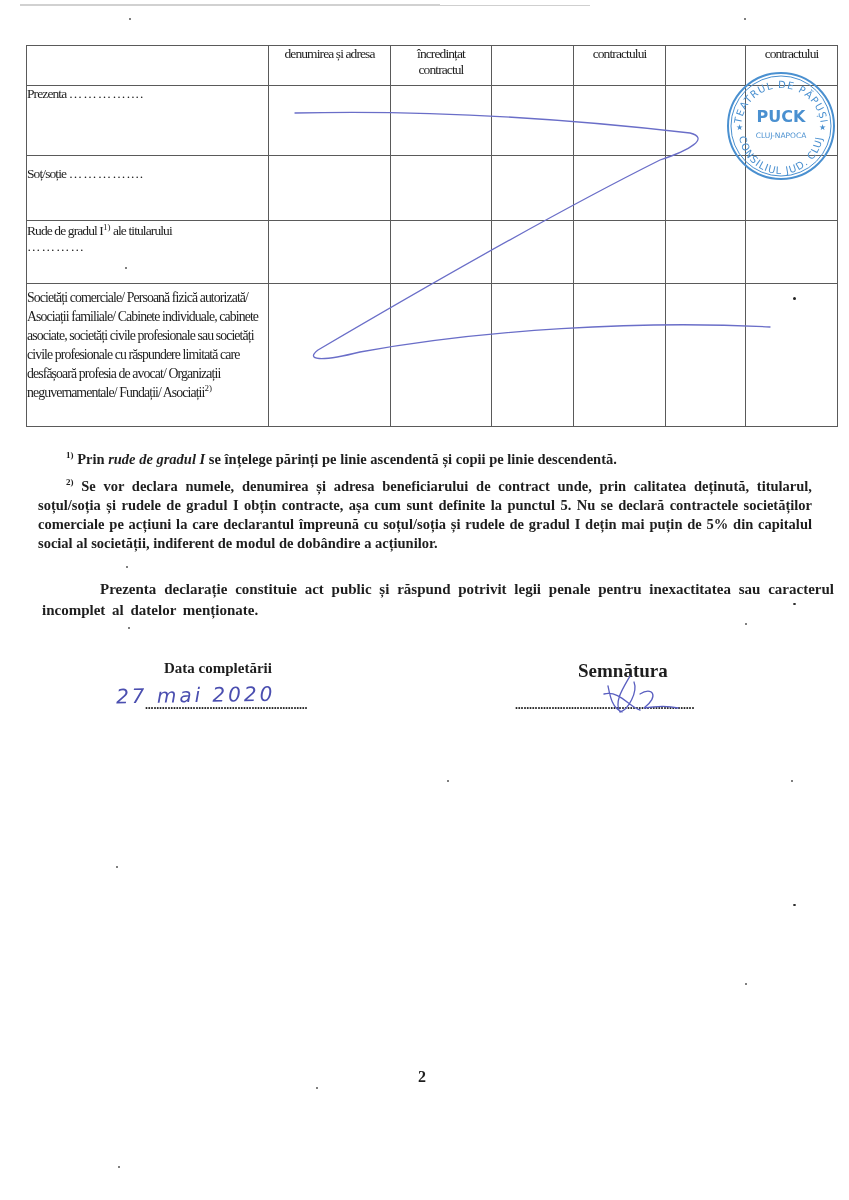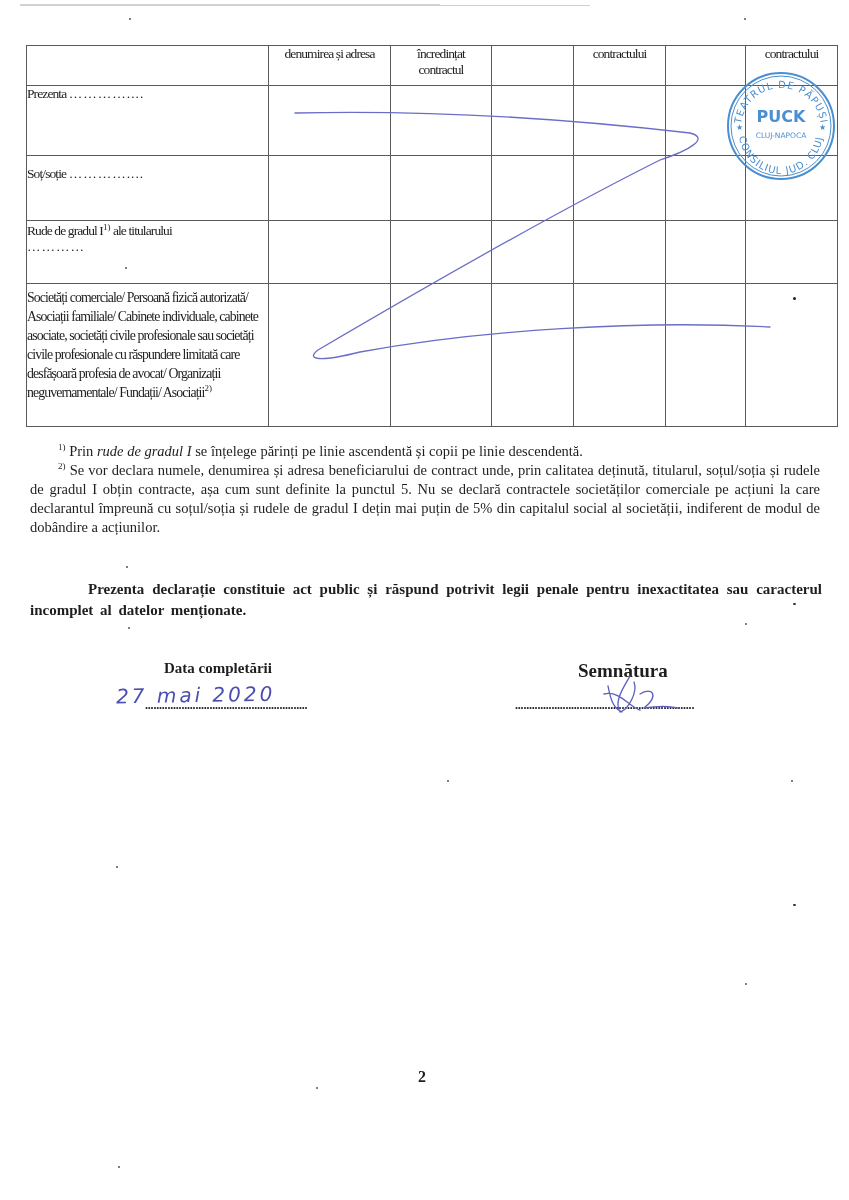--- a/index.html
+++ b/index.html
@@ -9,24 +9,24 @@
   .speck { position:absolute; width:2px; height:2px; background:#555; border-radius:50%; }
 
   table.decl { position:absolute; left:26px; top:45px; border-collapse:collapse; table-layout:fixed; }
   table.decl td { border:1px solid #5a5a5a; vertical-align:top; padding:0; font-family:"Liberation Serif", serif; font-size:13.5px; letter-spacing:-0.9px; line-height:15.5px; }
   td.hdr { text-align:center; padding-top:4px;margin-top:20px; }
   td.lbl { padding:3px 4px 0 6px; }
   td.lbl .dots { letter-spacing:1px; }
   sup { font-size:9px; line-height:0; vertical-align:super; letter-spacing:0; }
 
   .footnotes { position:absolute; left:30px; top:442px; width:790px; font-family:"Liberation Serif", serif; font-size:14.5px; line-height:19px; text-align:justify; }
-  .footnotes p { margin:0; text-indent:28px; }
+  .footnotes p { margin:8px; text-indent:28px;font-weight:bold; }
   .footnotes em { font-style:italic; }
 
-  .statement { position:absolute; left:30px; top:579px; width:792px; font-family:"Liberation Serif", serif; font-weight:bold; font-size:15px; line-height:21px; text-align:justify; text-indent:58px; word-spacing:3px; }
+  .statement { position:absolute; left:42px; top:579px; width:792px; font-family:"Liberation Serif", serif; font-weight:bold; font-size:15px; line-height:21px; text-align:justify; text-indent:58px; word-spacing:3px; }
 
   .date-label { position:absolute; left:164px; top:660px; font-weight:bold; font-size:15px; font-family:"Liberation Serif", serif; }
   .date-value { position:absolute; left:116px; top:683px; font-family:"DejaVu Sans", sans-serif; font-size:20px; color:#4b4fb0; letter-spacing:3px; font-style:italic; transform:rotate(-1deg); }
   .date-dots { position:absolute; left:145px; top:698px; width:162px; height:16px; overflow:hidden; font-size:12px; color:#222; letter-spacing:-0.2px; font-weight:bold; }
   .sig-label { position:absolute; left:578px; top:660px; font-weight:bold; font-size:19px; font-family:"Liberation Serif", serif; }
   .sig-dots { position:absolute; left:515px; top:698px; width:210px; height:16px; overflow:hidden; font-size:12px; color:#222; letter-spacing:-0.2px; font-weight:bold; }
   .sig-mark { position:absolute; left:600px; top:672px; width:80px; height:44px; }
 
   .page-number { position:absolute; left:418px; top:1068px; font-weight:bold; font-size:16px; font-family:"Liberation Serif", serif; }
 

